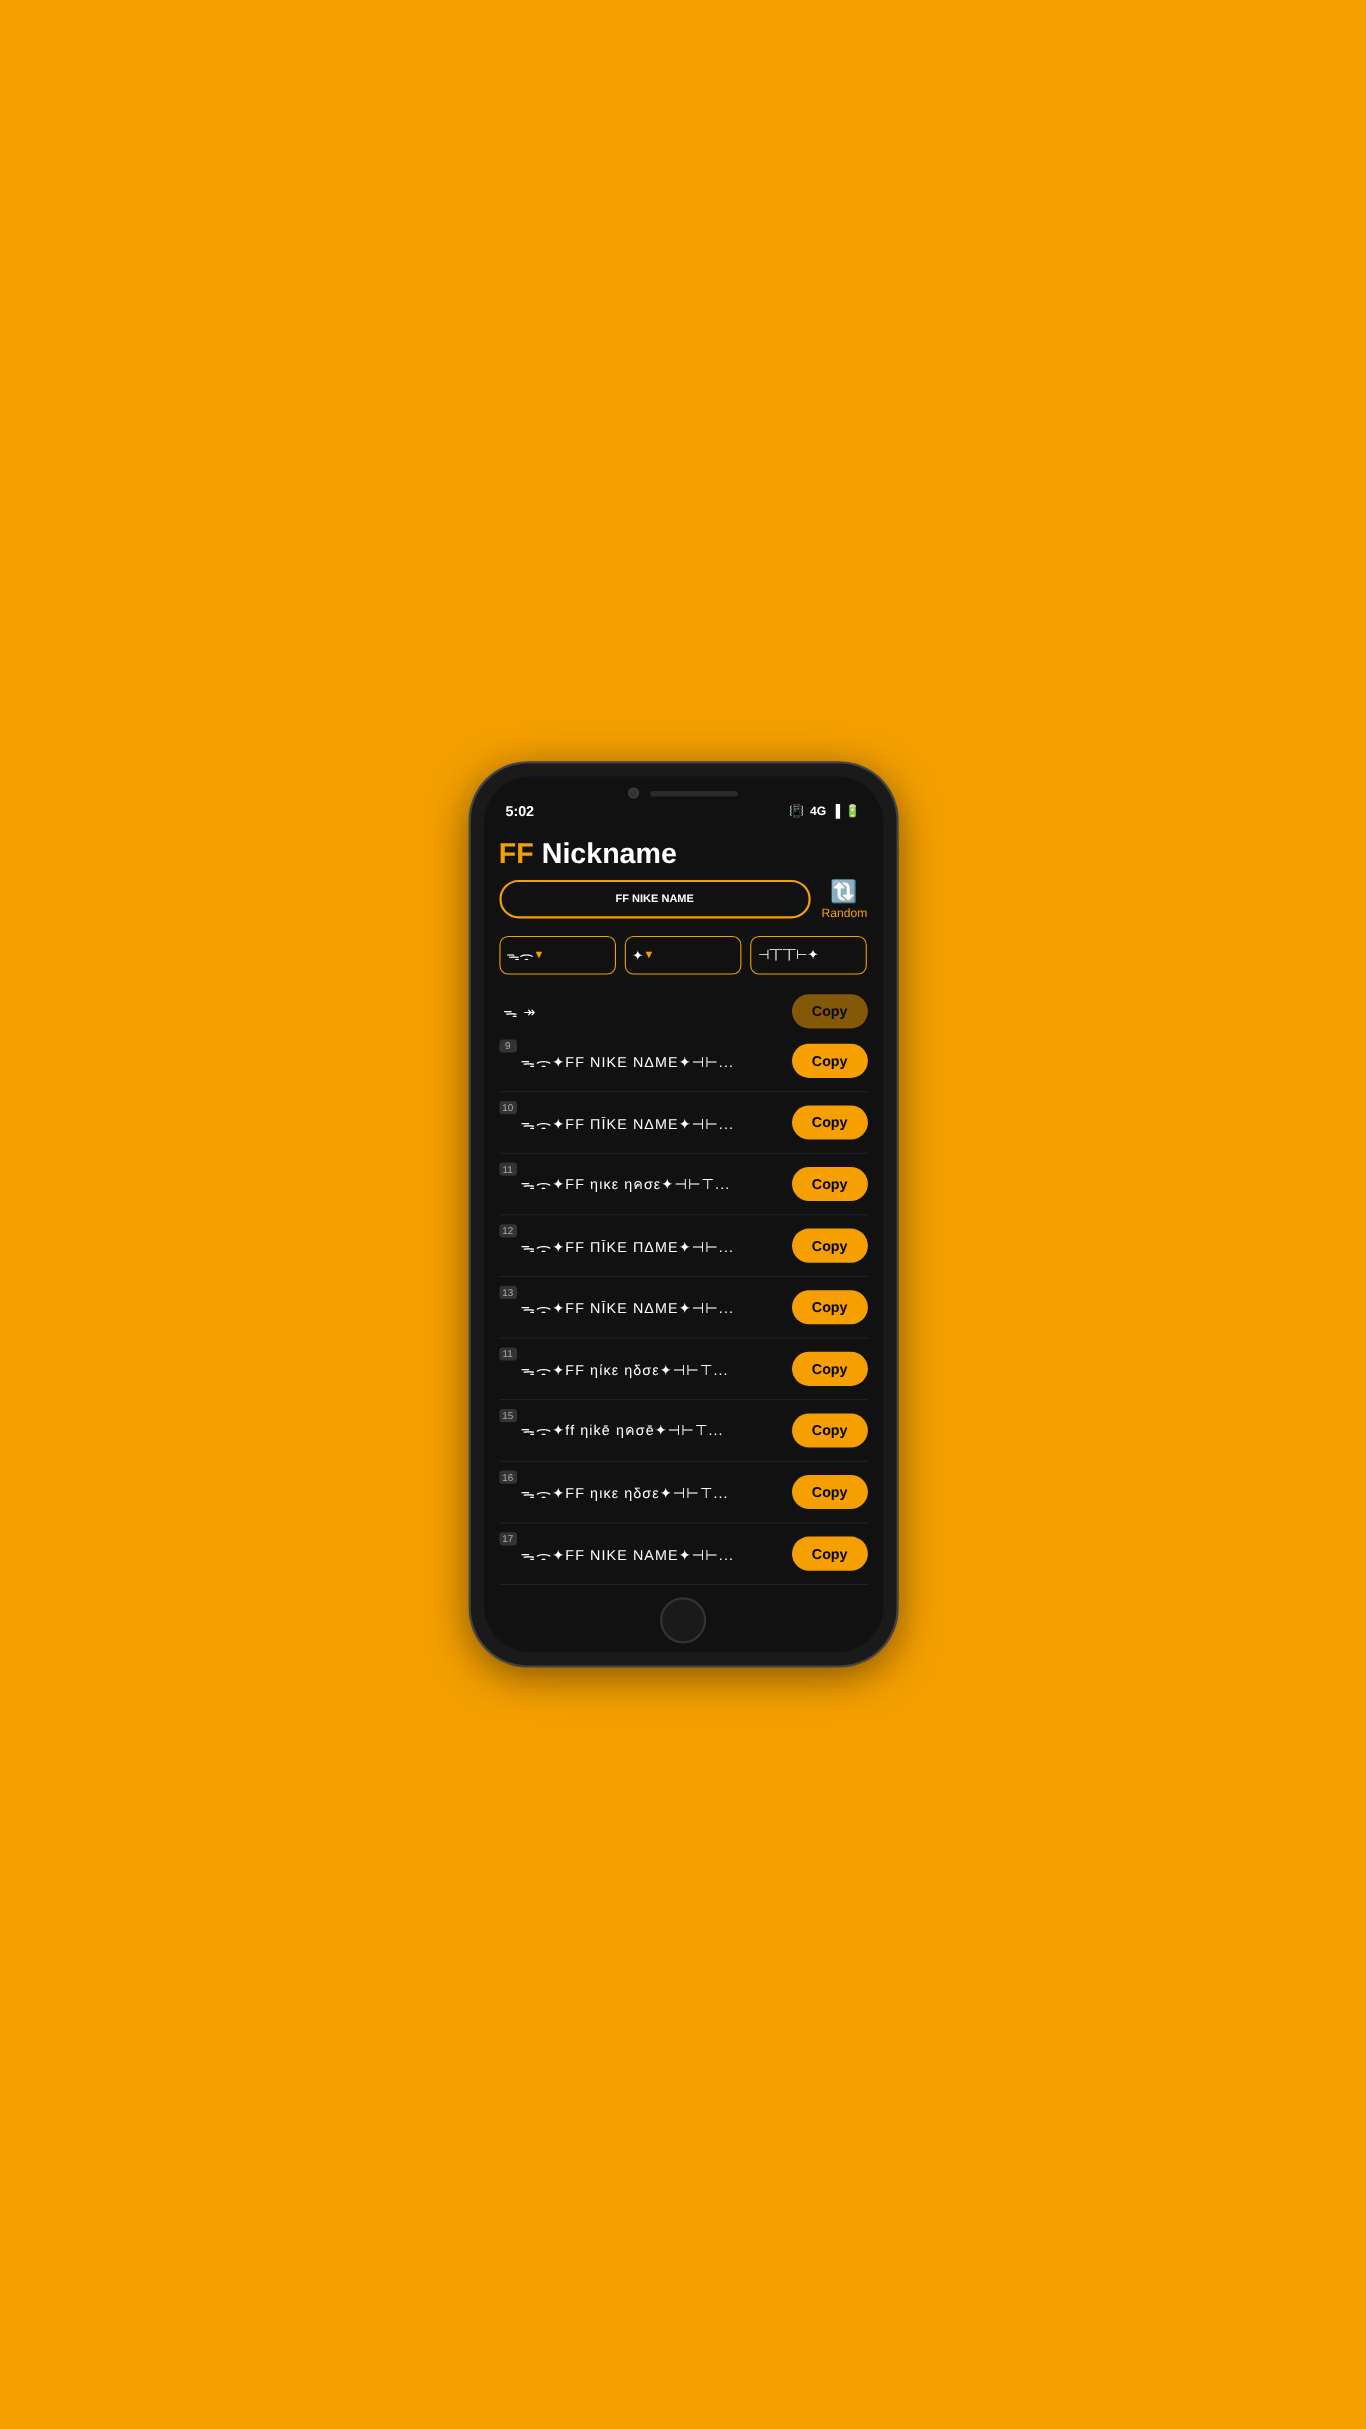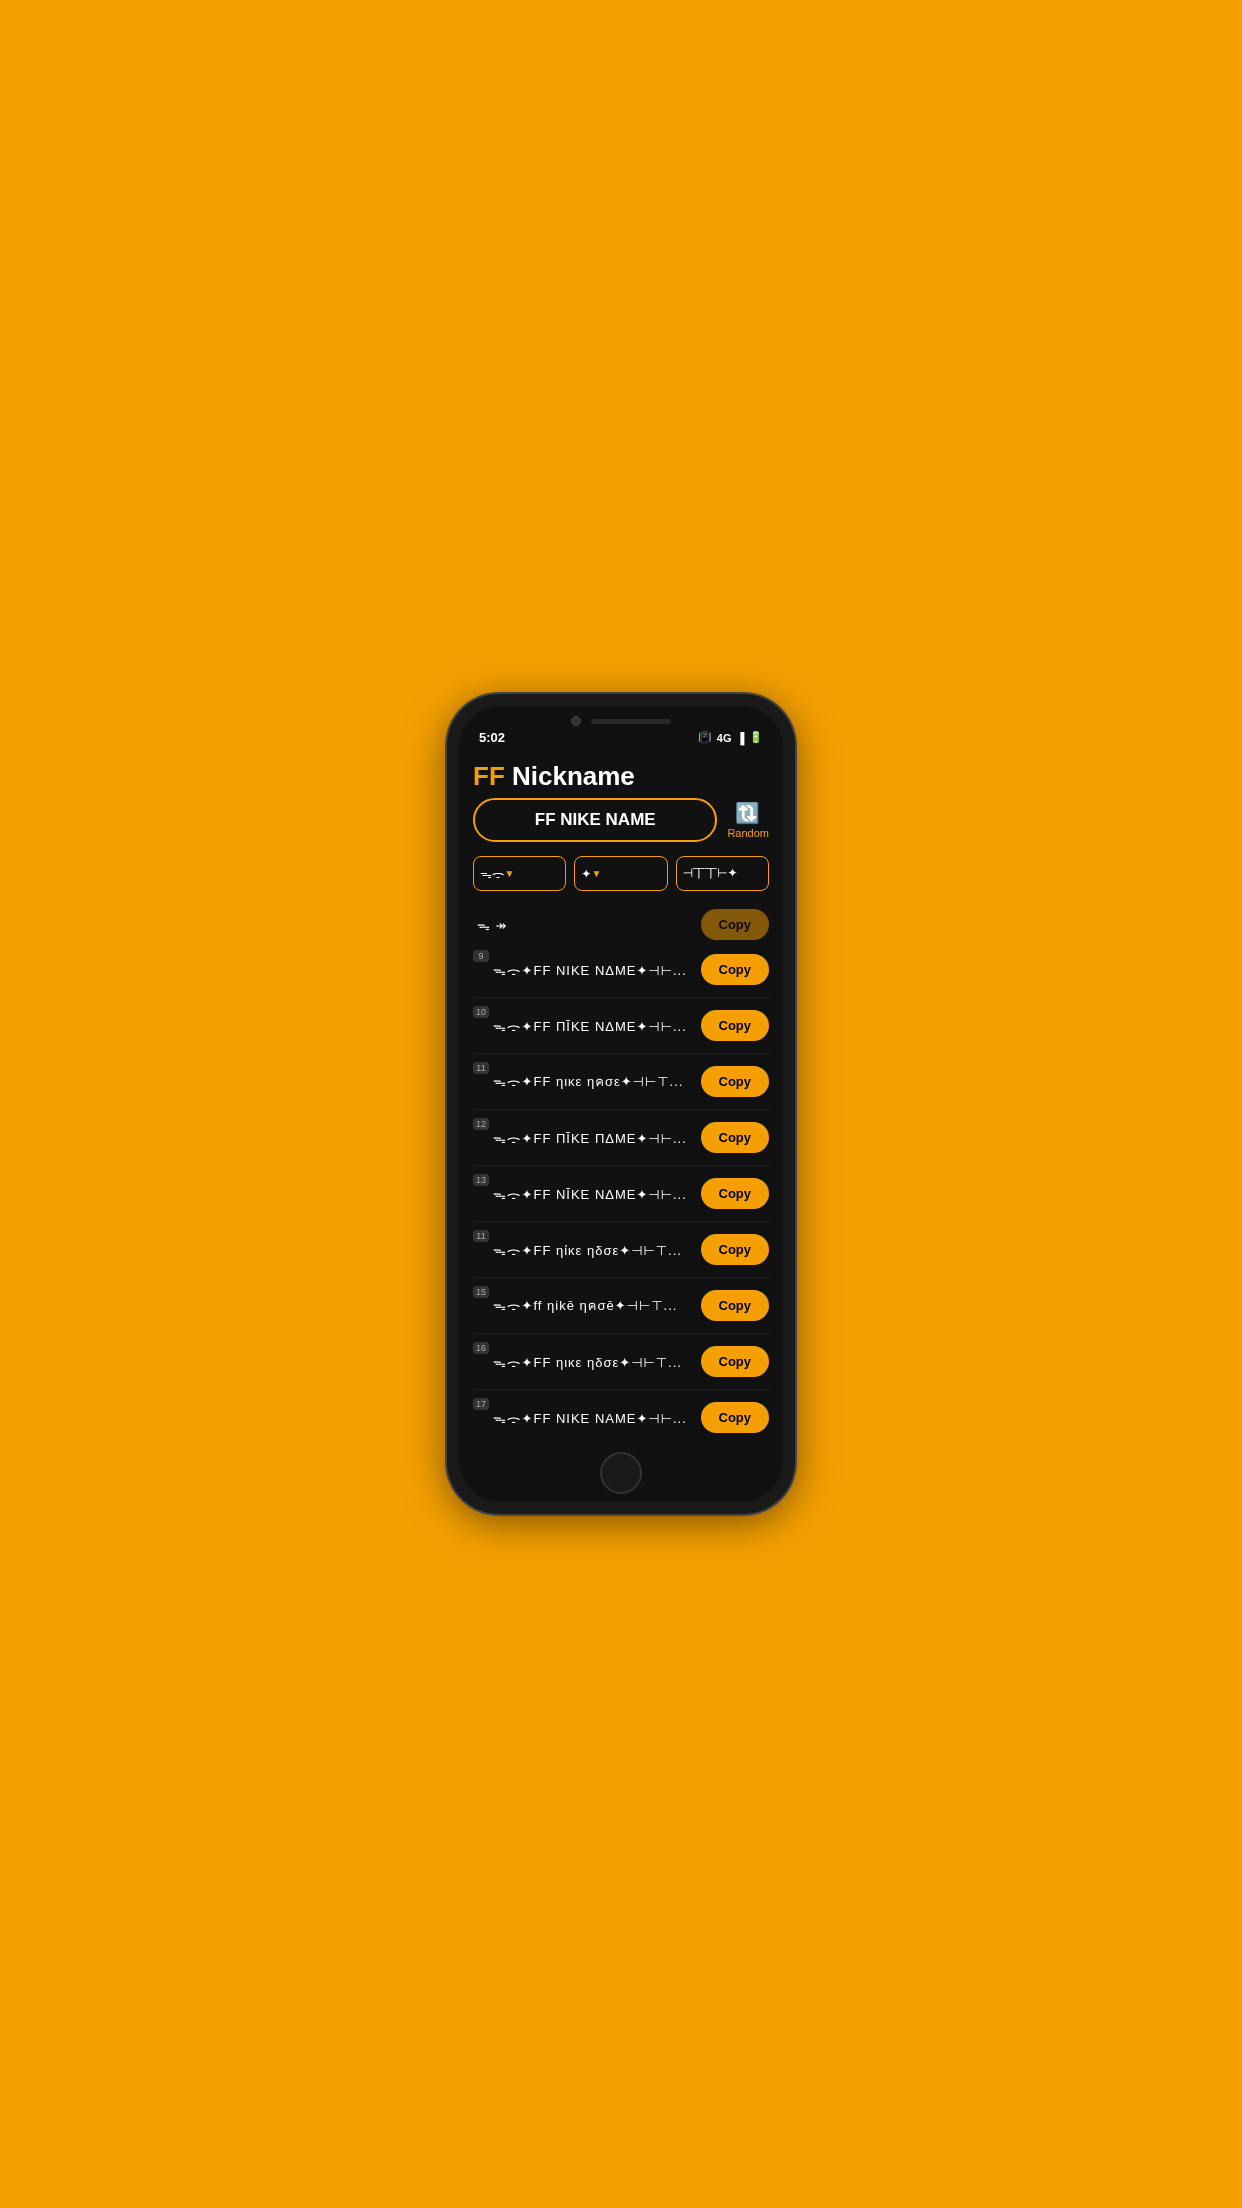--- a/index.html
+++ b/index.html
@@ -7,21 +7,21 @@
     body {
       background: #f5a000;
       display: flex;
       justify-content: center;
       align-items: center;
       min-height: 100vh;
       font-family: Arial, sans-serif;
     }
 
     .phone-outer {
-      width: 348px;
+      width: 387px;
       height: 820px;
       background: #1a1a1a;
       border-radius: 52px;
       padding: 12px;
       box-shadow: 0 0 0 2px #444, 0 8px 40px rgba(0,0,0,0.5);
       position: relative;
     }
 
     .phone-inner {
       width: 100%;
@@ -105,21 +105,21 @@
       margin-bottom: 14px;
     }
 
     .search-box {
       flex: 1;
       background: transparent;
       border: 2px solid #f5a000;
       border-radius: 25px;
       padding: 10px 18px;
       color: #fff;
-      font-size: 17px;
+      font-size: 10px;
       font-weight: bold;
       text-align: center;
     }
 
     .random-btn {
       display: flex;
       flex-direction: column;
       align-items: center;
       color: #f5a000;
       font-size: 11px;

